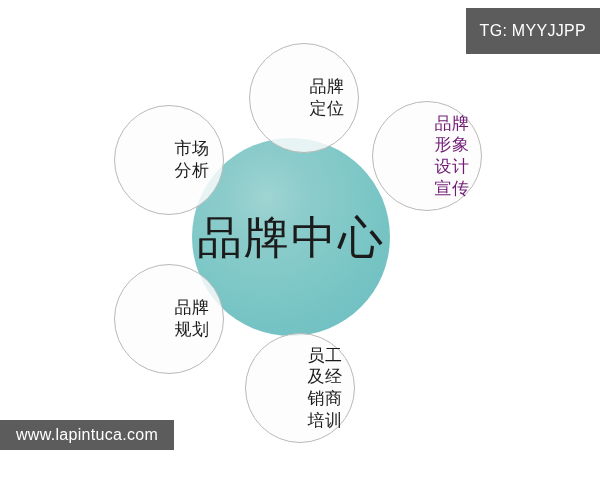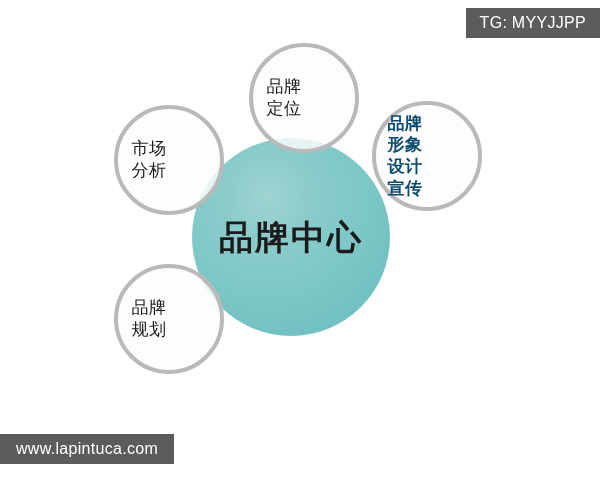--- a/index.html
+++ b/index.html
@@ -33,39 +33,39 @@
         #8ccccb 22%,
         #7fc8c7 48%,
         #74c2c3 72%,
         #6fbfc1 100%);
     display: flex;
     align-items: center;
     justify-content: center;
     z-index: 1;
   }
   .hub-label {
-    font-size: 34px;
+    font-size: 45px;
     letter-spacing: 2px;
     color: #1b1b1b;
-    font-weight: 700;
+    font-weight: 400;
     line-height: 1;
     white-space: nowrap;
     text-align: left;
   }
 
   
   .satellite {
     position: absolute;
     border-radius: 50%;
     background: rgba(253, 253, 253, 0.82);
-    border: 4px solid #8b5cf6;
+    border: 1px solid #8b5cf6;
     box-sizing: border-box;
     display: flex;
     align-items: center;
-    justify-content: flex-start;
+    justify-content: flex-end;
     z-index: 2;
   }
   .satellite-label {
     font-size: 17px;
     line-height: 1.28;
     color: #1b1b1b;
     text-align: center;
     letter-spacing: 0.5px;
     padding: 0 10px;
     box-sizing: border-box;
@@ -81,47 +81,50 @@
     letter-spacing: 0.3px;
     display: flex;
     align-items: center;
     justify-content: center;
     z-index: 5;
   }
   #watermark-top {
     right: 0;
     top: 8px;
     height: 30px;
-    padding: 0 14px;
+    padding: 8px 14px;
   }
   #watermark-bottom {
     left: 0;
-    bottom: 16px;
+    bottom: 30px;
     height: 30px;
     padding: 0 16px;
   }
 </style>
 </head>
 <body style="background: rgb(255, 255, 255);">
 
 <div id="diagram-stage">
 
   <div class="hub" id="hub-circle" style="left: 192px; top: 138px; width: 198px; height: 198px;">
     <span class="hub-label">品牌中心</span>
   </div>
 
   <div class="satellite" style="left: 249px; top: 43px; width: 110px; height: 110px; border-color: rgb(185, 185, 185);">
     <span class="satellite-label" style="color: rgb(27, 27, 27); max-width: 62px;">品牌定位</span>
   </div>
 
   <div class="satellite" style="left: 372px; top: 101px; width: 110px; height: 110px; border-color: rgb(185, 185, 185);">
-    <span class="satellite-label" style="color: #0c4a6e; max-width: 58px; font-weight: bold;">品牌形象设计宣传</span>
+    <span class="satellite-label" style="color: #701a75; max-width: 58px;">品牌形象设计宣传</span>
   </div>
 
 
+  <div class="satellite" style="left: 245px; top: 333px; width: 110px; height: 110px; border-color: rgb(185, 185, 185);">
+    <span class="satellite-label" style="color: rgb(27, 27, 27); max-width: 58px;">员工及经销商培训</span>
+  </div>
 
   <div class="satellite" style="left: 114px; top: 264px; width: 110px; height: 110px; border-color: rgb(185, 185, 185);">
     <span class="satellite-label" style="color: rgb(27, 27, 27); max-width: 62px;">品牌规划</span>
   </div>
 
   <div class="satellite" style="left: 114px; top: 105px; width: 110px; height: 110px; border-color: rgb(185, 185, 185);">
     <span class="satellite-label" style="color: rgb(27, 27, 27); max-width: 62px;">市场分析</span>
   </div>
 
   <div class="watermark" id="watermark-top" style="background: rgb(92, 92, 92); color: rgb(255, 255, 255);">

